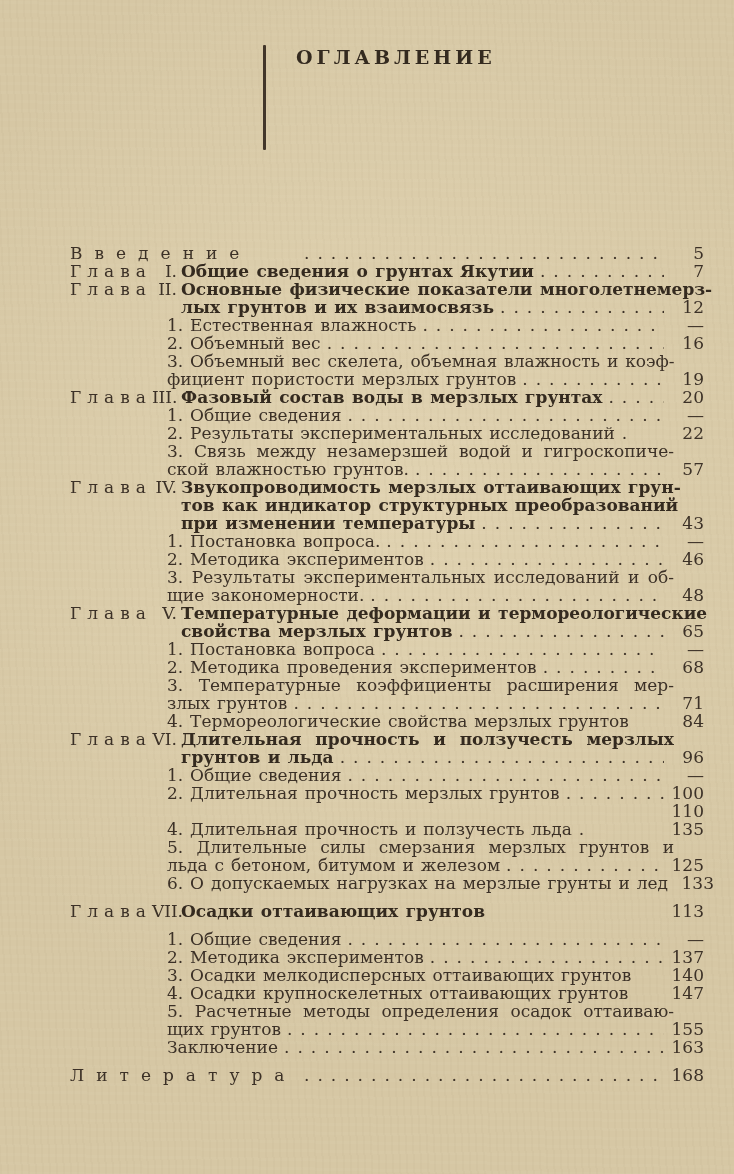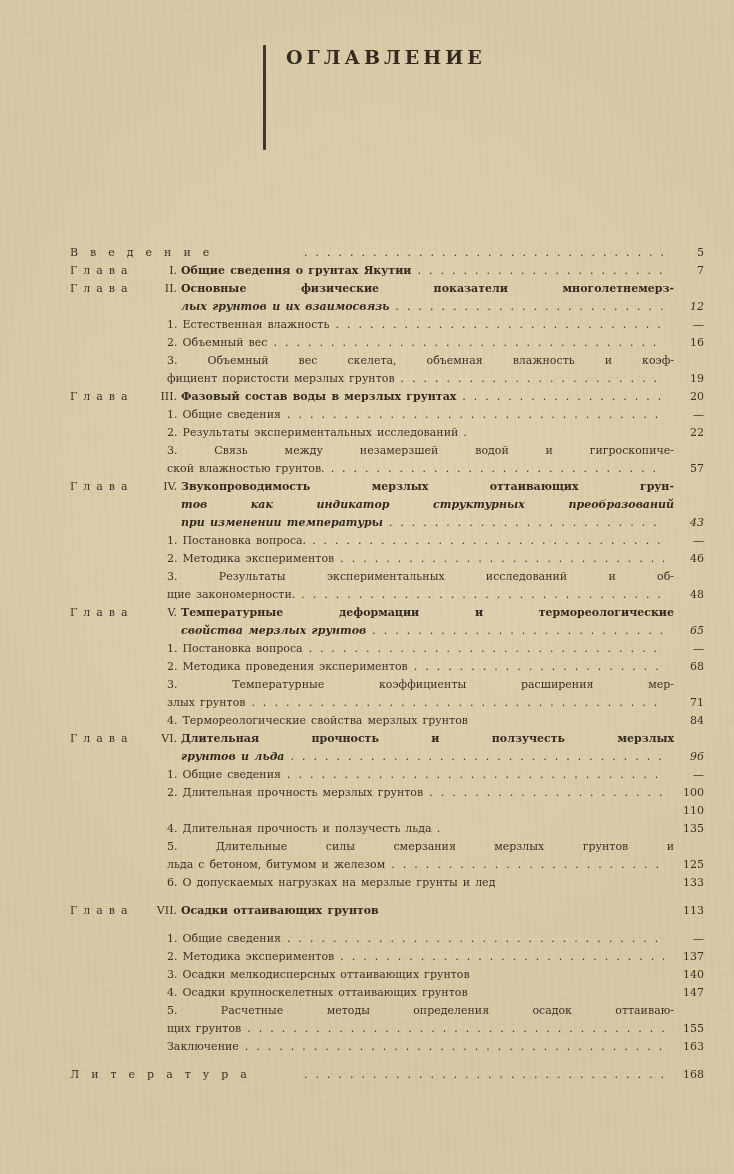--- a/index.html
+++ b/index.html
@@ -21,38 +21,38 @@
     background-color:var(--paper);
     overflow:hidden;
   }
   .grain{
     position:absolute;inset:0;pointer-events:none;
     background:
       repeating-linear-gradient(87deg, rgba(90,70,40,0.022) 0 2px, rgba(0,0,0,0) 2px 7px),
       repeating-linear-gradient(1deg, rgba(255,250,230,0.03) 0 3px, rgba(0,0,0,0) 3px 9px);
   }
   .masthead{
-    position:absolute;top:46px;left:286px;
+    position:absolute;top:46px;left:296px;
     font-size:19px;font-weight:bold;letter-spacing:4px;
     color:var(--ink-bold);
   }
   .title-rule{
     position:absolute;left:263px;top:45px;width:3px;height:105px;
     background:var(--rule);border-radius:1px;
   }
   .toc{
     position:absolute;left:0;right:0;top:244px;
     padding:0 30px 0 70px;
-    font-size:11px;line-height:18px;
+    font-size:17px;line-height:18px;
     word-spacing:1.5px;
   }
   .line{display:flex;align-items:baseline;}
   .line.gap{margin-top:10px;}
   .line.sub{padding-left:97px;}
-  .line.title{padding-left:111px;font-style:italic;}
+  .line.title{padding-left:111px;}
   .main-label{min-width:228px;letter-spacing:12px;white-space:nowrap;flex-shrink:0;}
   .label-col{
     width:107px;margin-right:4px;flex-shrink:0;
     display:flex;justify-content:space-between;align-items:baseline;
   }
   .glava{letter-spacing:6px;}
   .roman{text-align:right;}
   .text{white-space:nowrap;}
   .ch .text,.title .text{font-weight:bold;color:var(--ink-bold);}
   .text.fill{

